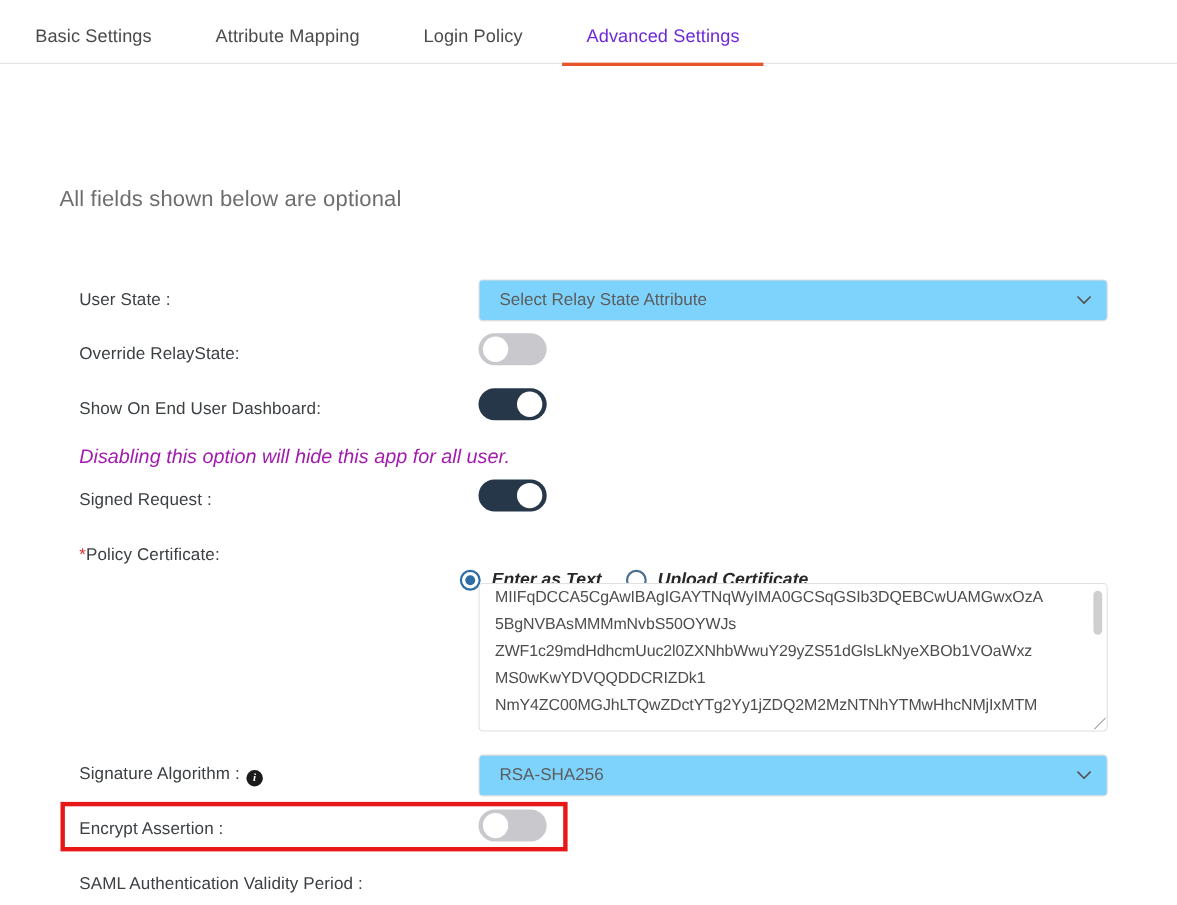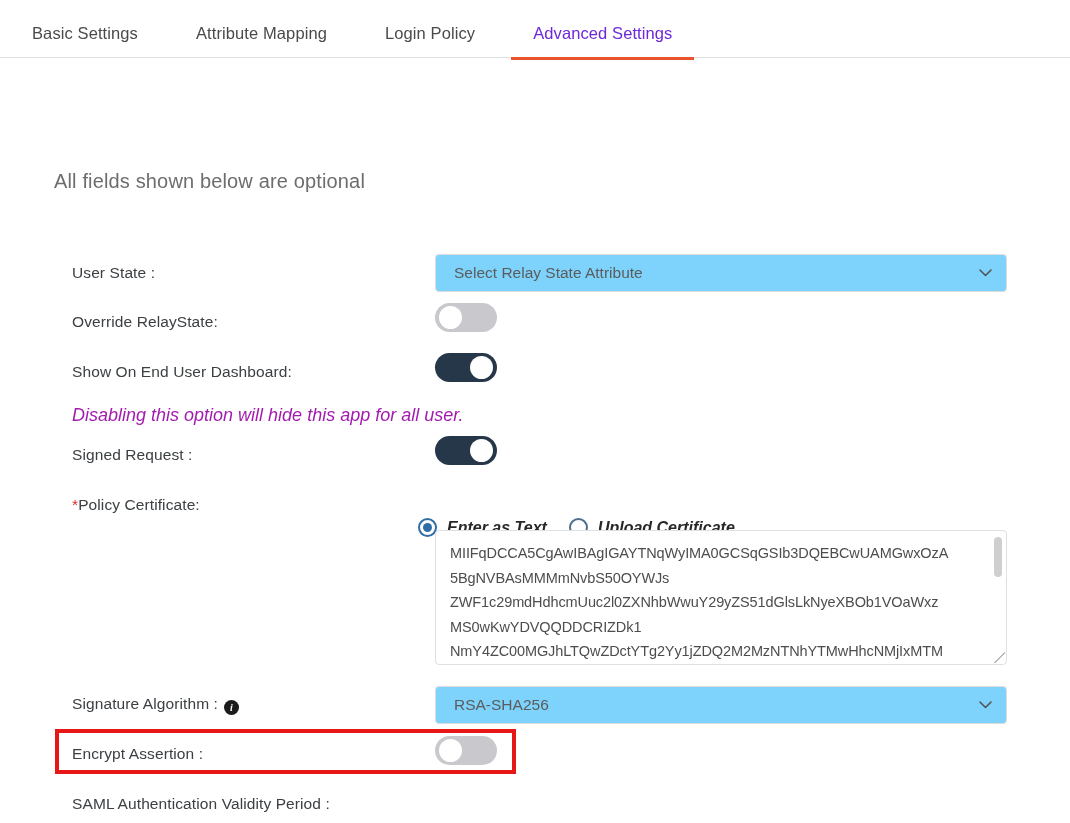--- a/index.html
+++ b/index.html
@@ -191,21 +191,21 @@
     height: 135px;
     box-sizing: border-box;
     border: 1px solid #e0e0e0;
     border-radius: 4px;
     background: #fff;
     overflow: hidden;
   }
   .cert-text {
     position: absolute;
     left: 14px;
-    top: 10px;
+    top: 0;
     right: 24px;
     font-size: 14.5px;
     line-height: 24.5px;
     color: #4d4d4d;
     white-space: pre;
     letter-spacing: -.1px;
   }
   .cert-scrollbar {
     position: absolute;
     right: 2px;

